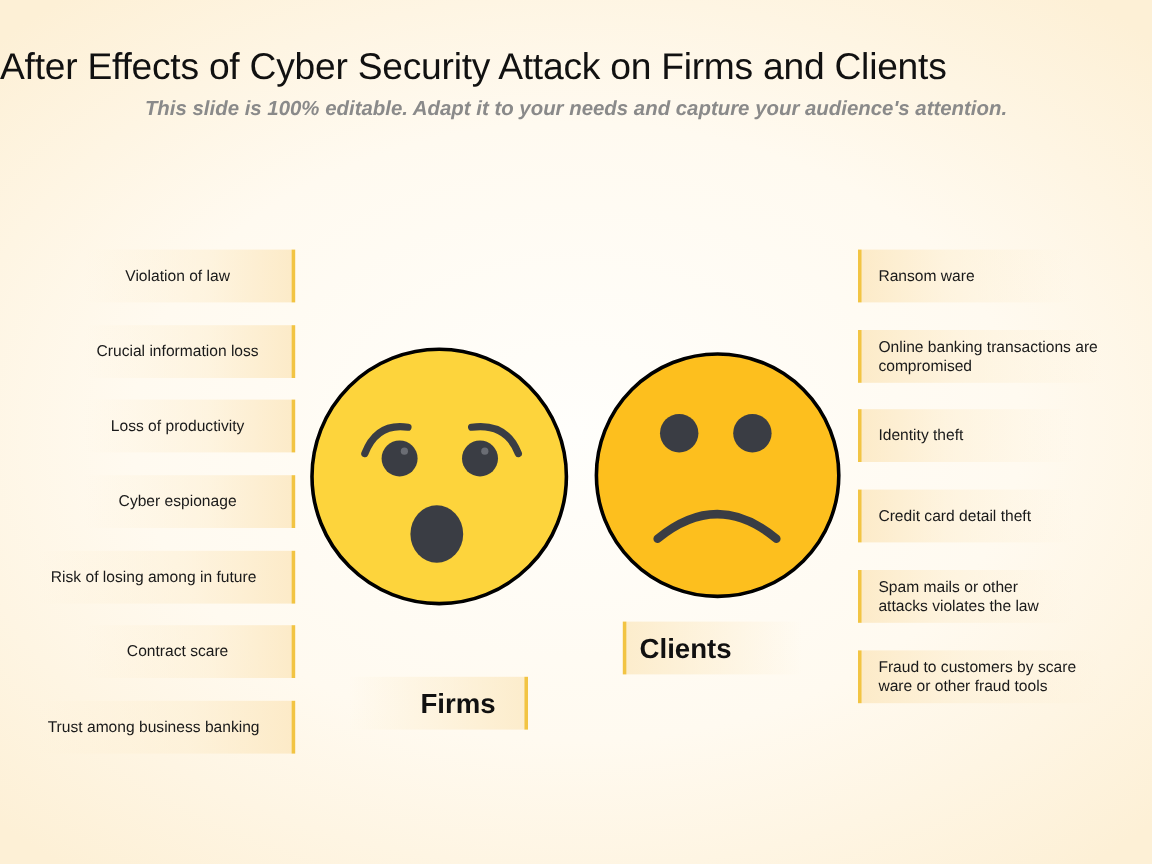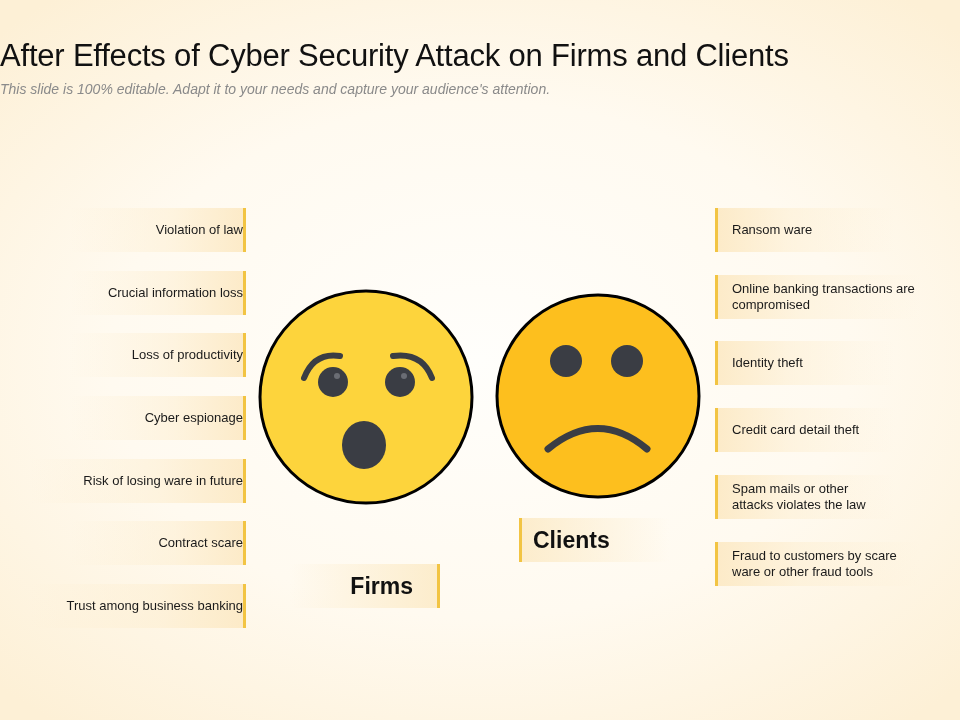--- a/index.html
+++ b/index.html
@@ -6,29 +6,29 @@
   body {
     width: 960px; height: 720px; overflow: hidden; position: relative;
     font-family: "Liberation Sans", sans-serif;
     background: radial-gradient(ellipse 70% 65% at 50% 50%, #fffefb 0%, #fffaf0 55%, #fdf0d6 100%);
   }
   .title {
     position: absolute; left: 0; top: 38px; width: 960px; text-align: left;
     font-size: 31px; color: #111; letter-spacing: -0.2px;
   }
   .subtitle {
-    position: absolute; left: 0; top: 81px; width: 960px; 
-    font-size: 14px; color: #8a8a8a; font-style: italic;
+    position: absolute; left: 0; top: 81px; width: 960px; text-align: center;
+    font-size: 17px; color: #8a8a8a; font-style: italic; font-weight: bold;
   }
   .item {
     position: absolute; height: 44px; display: flex; align-items: center;
     font-size: 13px; color: #1a1a1a; line-height: 16px; box-sizing: border-box;
   }
   .item.left {
-    justify-content: flex-end; text-align: right; 
+    justify-content: center; text-align: right; padding-right: 17px;
     border-right: 3px solid #f2c443;
     background: linear-gradient(to right, rgba(253,240,214,0) 0%, rgba(253,238,208,0.55) 60%, rgba(252,233,196,0.9) 100%);
   }
   .item.right {
     justify-content: flex-start; text-align: left; padding-left: 14px;
     border-left: 3px solid #f2c443;
     background: linear-gradient(to left, rgba(253,240,214,0) 0%, rgba(253,238,208,0.55) 60%, rgba(252,233,196,0.9) 100%);
   }
   .name-label {
     position: absolute; height: 44px; display: flex; align-items: center;
@@ -58,21 +58,21 @@
 <div class="item left" style="left:70px; width:176px; top:271px;">
     <span>Crucial information loss</span>
   </div>
 <div class="item left" style="left:70px; width:176px; top:333px;">
     <span>Loss of productivity</span>
   </div>
 <div class="item left" style="left:70px; width:176px; top:396px;">
     <span>Cyber espionage</span>
   </div>
 <div class="item left" style="left:30px; width:216px; top:459px;">
-    <span>Risk of losing ware in future</span>
+    <span>Risk of losing among in future</span>
   </div>
 <div class="item left" style="left:70px; width:176px; top:521px;">
     <span>Contract scare</span>
   </div>
 <div class="item left" style="left:30px; width:216px; top:584px;">
     <span>Trust among business banking</span>
   </div>
 
 <div class="item right" style="left:715px; width:180px; top:208px;">
     <span>Ransom ware</span>

